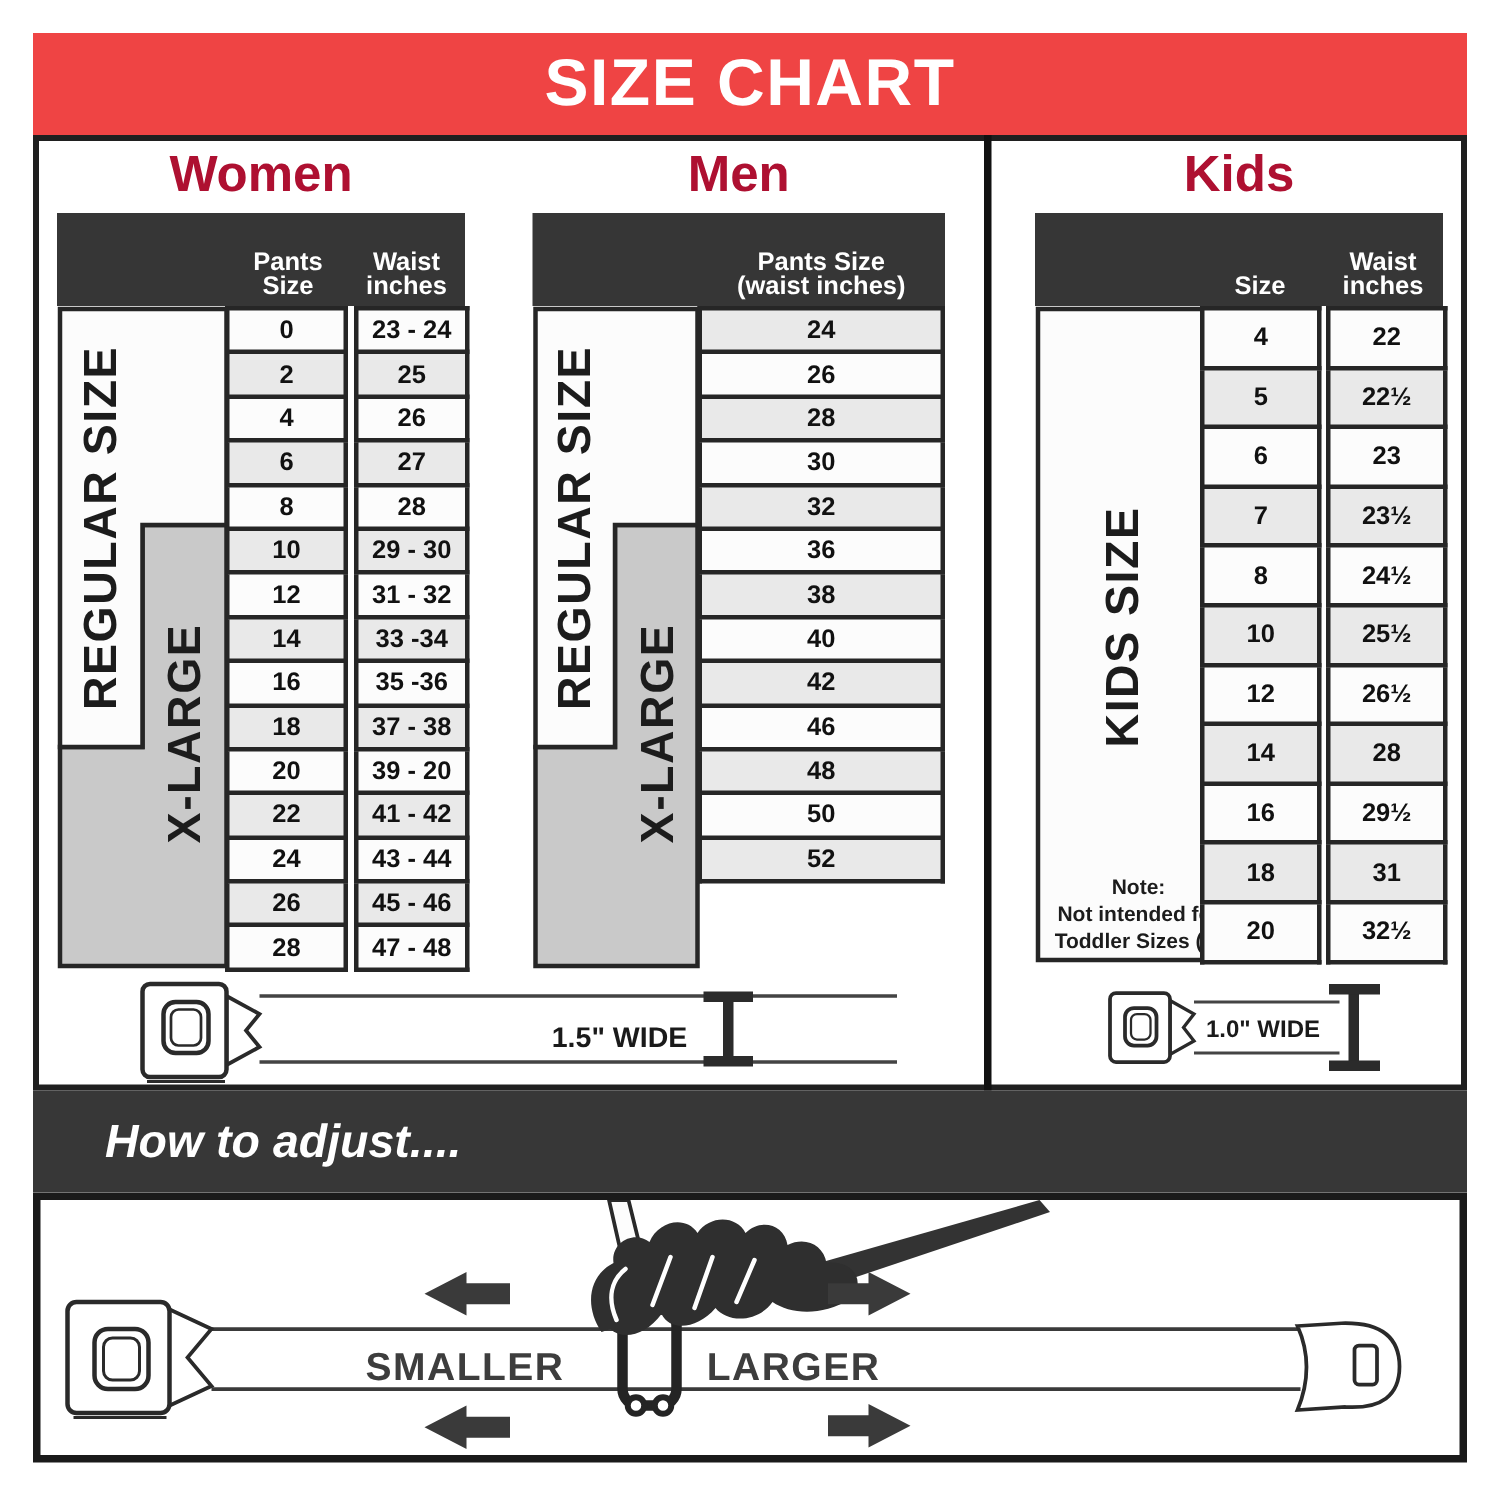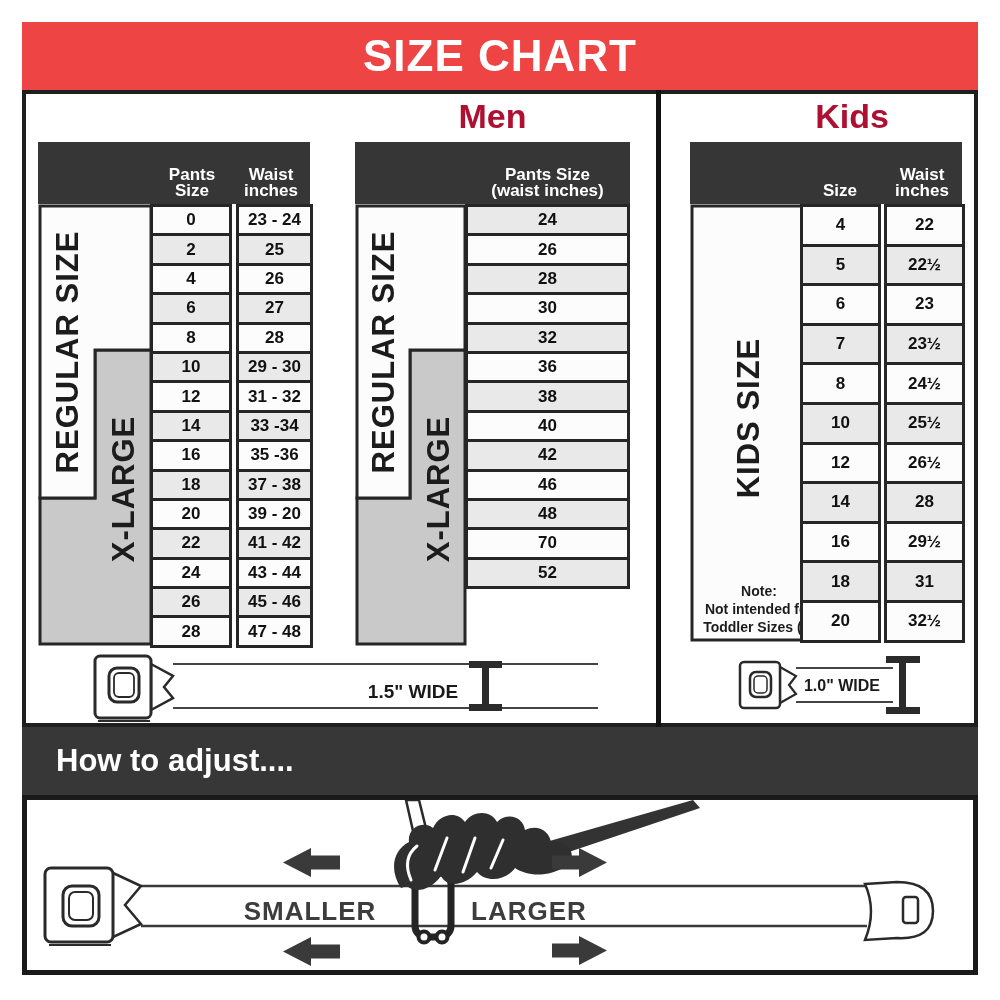--- a/index.html
+++ b/index.html
@@ -5,31 +5,31 @@
   html,body{margin:0;padding:0;background:#ffffff;}
   .page{position:relative;width:1000px;height:1000px;background:#fff;
         font-family:"Liberation Sans",sans-serif;font-weight:bold;color:#1c1c1c;overflow:hidden;}
   .abs{position:absolute;}
   
   .title-bar{left:22px;top:22px;width:956px;height:68px;background:#ef4444;
              display:flex;align-items:center;justify-content:center;}
   .title-bar span{color:#fff;font-size:44px;letter-spacing:1px;}
   .adjust-bar{left:22px;top:727px;width:956px;height:68px;background:#373737;
               display:flex;align-items:center;}
-  .adjust-bar span{color:#fff;font-size:31px;margin-left:34px;}
+  .adjust-bar span{color:#fff;font-size:31px;margin-left:48px;font-style:italic;}
   
   .main-box{left:22px;top:90px;width:956px;height:637px;border:4px solid #1f1f1f;box-sizing:border-box;background:#fff;}
   .divider{left:656px;top:90px;width:5px;height:637px;background:#111;}
   .adjust-panel{left:22px;top:795px;width:956px;height:180px;border:5px solid #1a1a1a;box-sizing:border-box;background:#fff;}
   
   .col-heading{top:96px;height:40px;display:flex;align-items:center;justify-content:center;
                color:#AE1031;font-size:34px;}
   .h-women{left:38px;width:272px;}
   .h-men{left:355px;width:275px;}
-  .h-kids{left:716px;width:272px;}
+  .h-kids{left:690px;width:272px;}
   
   .thead{top:142px;height:62px;background:#363636;color:#fff;}
   .th-women{left:38px;width:272px;}
   .th-men{left:355px;width:275px;}
   .th-kids{left:690px;width:272px;}
   .thead span{position:absolute;bottom:5px;text-align:center;font-size:17px;line-height:16px;white-space:pre-line;}
   
   table.size-table{position:absolute;border-collapse:collapse;table-layout:fixed;}
   .size-table td{padding:0;text-align:center;vertical-align:middle;font-size:17px;font-weight:bold;color:#111;}
   .size-table td.c{border:3px solid #262626;background:#fcfcfc;}
@@ -51,20 +51,21 @@
 
 <div class="page">
 
   <div class="abs title-bar">
     <span>SIZE CHART</span>
   </div>
 
   <div class="abs main-box"></div>
   <div class="abs divider"></div>
 
+  <div class="abs col-heading h-women">Women</div>
   <div class="abs col-heading h-men">Men</div>
   <div class="abs col-heading h-kids">Kids</div>
 
   <div class="abs thead th-women">
     <span style="left:114px;width:80px;">Pants Size</span>
     <span style="left:196px;width:74px;">Waist
 inches</span>
   </div>
   <div class="abs thead th-men">
     <span style="left:112px;width:161px;">Pants Size
@@ -242,21 +243,21 @@
 
         <tr>
           <td class="c">46</td>
         </tr>
 
         <tr>
           <td class="c">48</td>
         </tr>
 
         <tr>
-          <td class="c">70</td>
+          <td class="c">50</td>
         </tr>
 
         <tr>
           <td class="c">52</td>
         </tr>
 
     </tbody>
   </table>
 
   <table class="size-table kids-rows" style="left:800px;top:204px;width:162px;">

